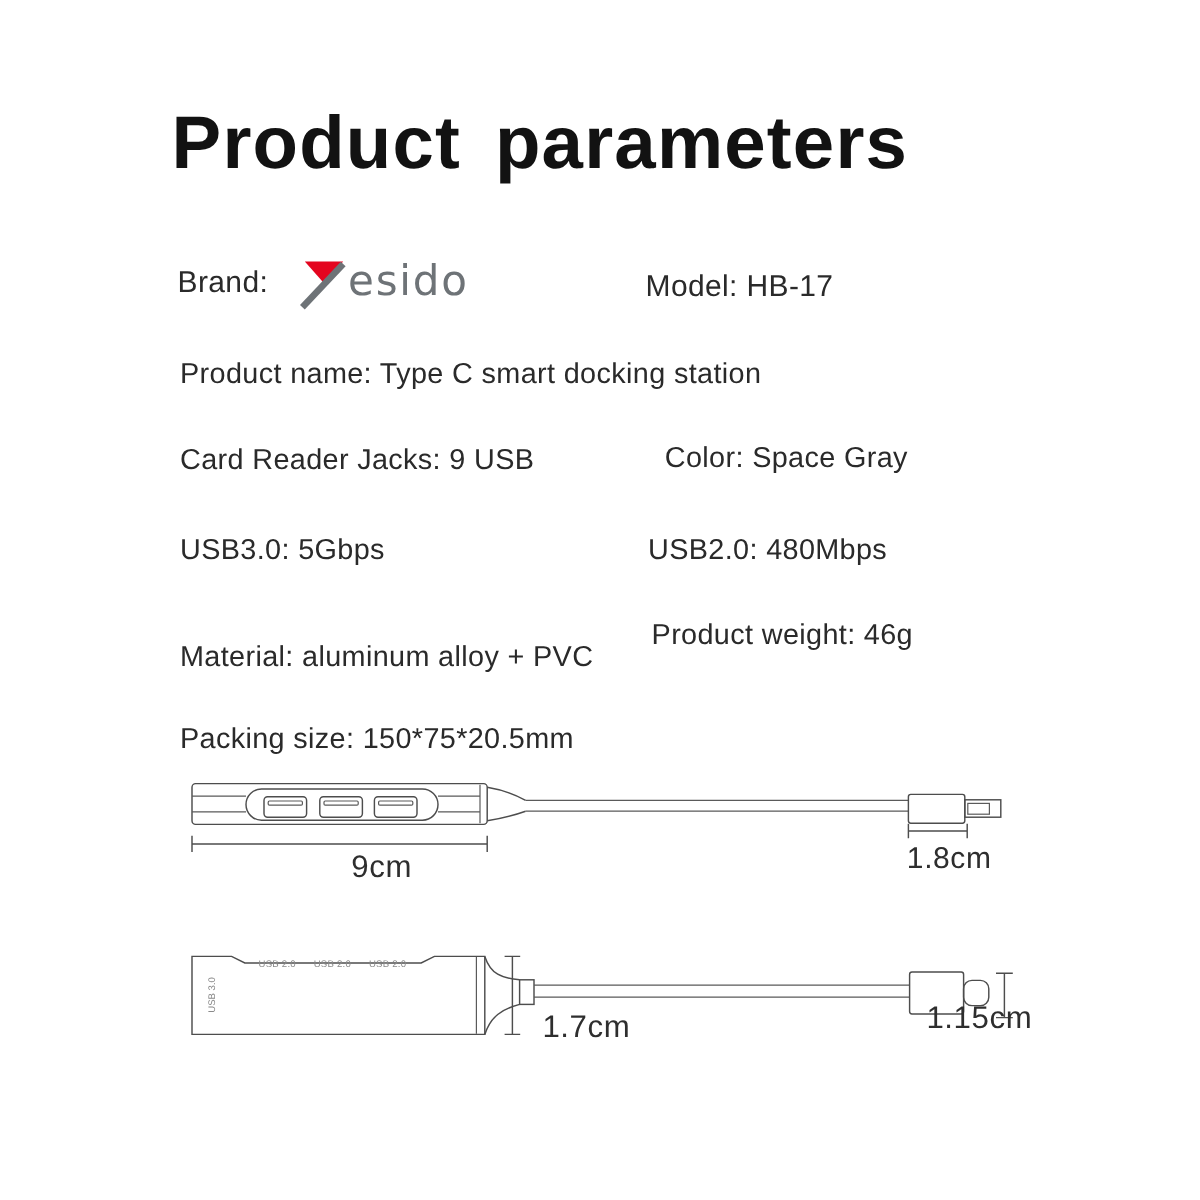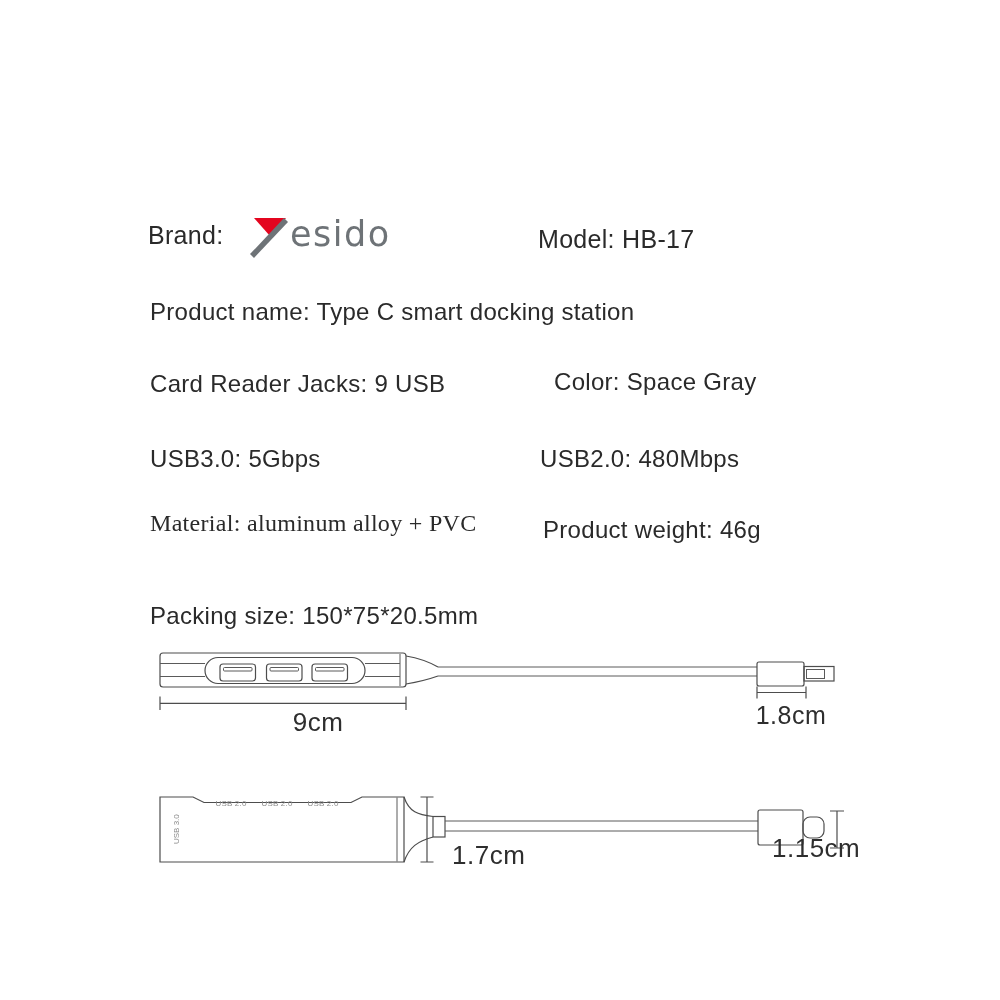--- a/index.html
+++ b/index.html
@@ -21,40 +21,41 @@
   }
   svg{position:absolute;left:0;overflow:visible;}
   .ln{stroke:#4d4d4d;stroke-width:1.2;fill:none;}
   .thin{stroke:#5a5a5a;stroke-width:1;fill:none;}
 </style>
 </head>
 <body>
 
 <div id="canvas">
 
+  <div class="abs title" style="left:143px;top:84px;">Product parameters</div>
 
   <div class="abs spec" style="left:148px;top:221px;font-size:25px;">Brand:</div>
 
   <svg style="left:240px;top:210px;" width="160" height="48" viewBox="0 0 160 48">
     <polygon points="14,8 46,8 30,26" fill="#e4051f"></polygon>
     <path d="M46,10 L12,46" stroke="#6e7377" stroke-width="5.5"></path>
     <text x="50" y="36" font-size="35" fill="#6e7377" letter-spacing="1.5" font-family="DejaVu Sans, sans-serif">esido</text>
   </svg>
 
   <div class="abs spec" style="left:538px;top:225px;font-size:25px;">Model: HB-17</div>
 
   <div class="abs spec" style="left:150px;top:298px;">Product name: Type C smart docking station</div>
 
   <div class="abs spec" style="left:150px;top:370px;">Card Reader Jacks: 9 USB</div>
   <div class="abs spec" style="left:538px;top:368px;margin-left:16px;">Color: Space Gray</div>
 
   <div class="abs spec" style="left:150px;top:445px;">USB3.0: 5Gbps</div>
   <div class="abs spec" style="left:540px;top:445px;text-align:right;">USB2.0:  480Mbps</div>
 
-  <div class="abs spec" style="left:150px;top:510px;font-family:Liberation Serif, serif;">Material: aluminum alloy + PVC</div>
+  <div class="abs spec" style="left:150px;top:534px;">Material: aluminum alloy + PVC</div>
   <div class="abs spec" style="left:543px;top:516px;">Product weight: 46g</div>
 
   <div class="abs spec" style="left:150px;top:590px;margin-top:12px;">Packing size: 150*75*20.5mm</div>
 
   <svg style="top:640px;" width="1000" height="115" viewBox="0 0 1000 115">
 
     <rect x="160" y="13" width="246" height="34" rx="3" class="ln"></rect>
     <line x1="400" y1="14" x2="400" y2="46" class="thin"></line>
     <path d="M160,23.5 H205 M160,36.5 H205 M365,23.5 H400 M365,36.5 H400" class="thin"></path>
 

